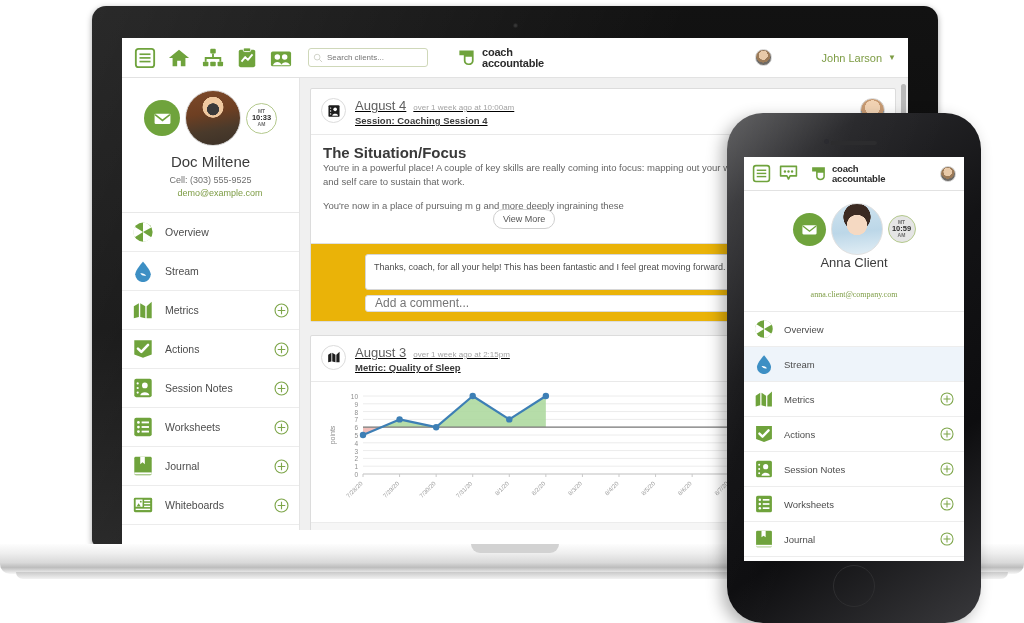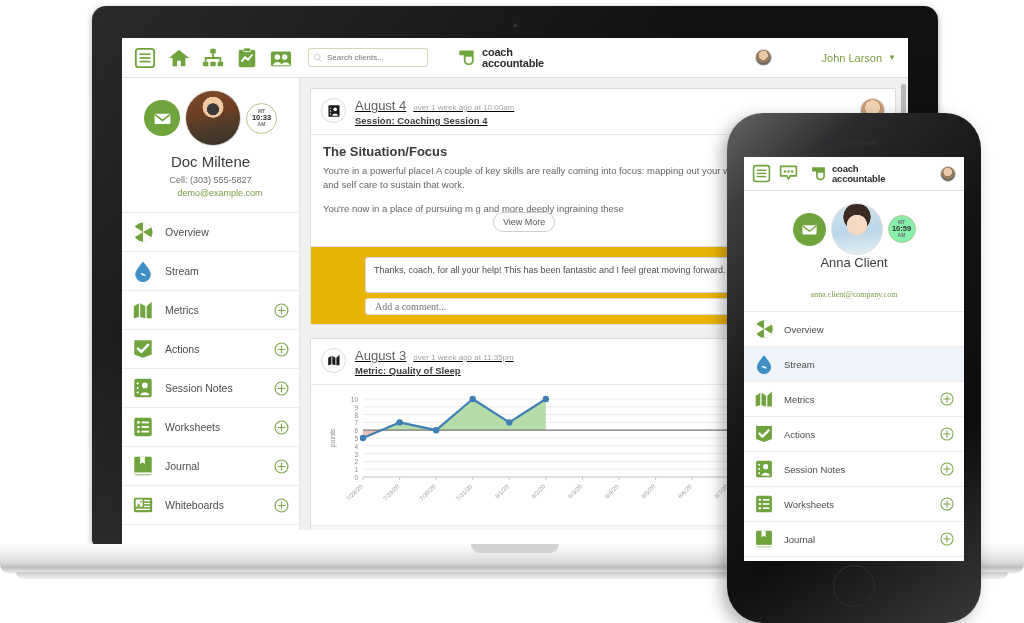--- a/index.html
+++ b/index.html
@@ -129,21 +129,21 @@
   .head-line1{ display:flex; align-items:baseline; gap:7px;}
   .head-date{ font-size:13px; color:#5e5e5e;}
   .head-ago{ font-size:8px; color:#a3a3a3;}
   .head-title{ font-size:9.5px; font-weight:bold; color:#3b3b3b; margin-top:2px;}
   .head-ava{
     width:25px;height:25px;border-radius:50%;
     background:radial-gradient(circle at 50% 38%,#f2d3b4 0 40%,#c79a72 41% 62%,#7d8a93 63% 100%);
     border:1px solid #d7d7d7;
   }
   .card-body{ padding:9px 12px 2px; }
-  .sec-title{ font-size:13px; font-weight:bold; color:#3a3a3a; margin-bottom:5px;}
+  .sec-title{ font-size:15px; font-weight:bold; color:#3a3a3a; }
   .sec-text{ font-size:9.5px; color:#656565; line-height:1.52;}
   .viewmore-wrap{ position:relative; height:24px; margin-top:4px;}
   .viewmore{
     position:absolute; left:170px; top:-8px;
     border:1px solid #cfcfcf; background:#fff; border-radius:10px;
     font-size:9px; color:#555; padding:4px 9px; font-family:"Liberation Sans", sans-serif;
   }
   .comments{ background:#eab308; border-top:1px solid #e0e0e0; padding:10px 12px 9px 54px; position:relative;}
   .bubble{
     background:#fff; border:1px solid #d6d6d6; border-radius:3px; padding:6px 8px 4px;
@@ -153,22 +153,22 @@
   .bubble-meta{ font-size:6px; color:#a8a8a8; text-align:right; margin-top:4px;}
   .bubble-ava{
     position:absolute; right:12px; top:14px; width:18px;height:18px;border-radius:50%;
     background:radial-gradient(circle at 50% 36%,#e5c3a2 0 34%,#8d5f3d 35% 60%,#4e4038 61% 100%);
     border:1px solid #ccc;
   }
   .addc{
     margin-top:5px; margin-right:26px; background:#fff; border:1px solid #dcdcdc;
     border-radius:3px; height:17px; display:flex; align-items:center; padding:0 7px;
   }
-  .addc input{ border:0;outline:0;background:transparent;font-size:10px;color:#a9a9a9;width:100%;
-    font-family:Liberation Serif, serif;}
+  .addc input{ border:0;outline:0;background:transparent;font-size:12px;color:#a9a9a9;width:100%;
+    font-family:Liberation Sans, sans-serif;}
 
   
   .chart-area{ padding:8px 10px 4px; }
   .chart-svg{ display:block; }
   .chart-foot{ height:22px; background:#f6f6f6; border-top:1px solid #ececec;}
 
   
   .vscroll{ position:absolute; right:2px; top:6px; width:5px; height:440px; background:#e6e6e6; border-radius:3px;}
   .vscroll i{ display:block; width:5px; height:150px; background:#b9b9b9; border-radius:3px;}
 
@@ -208,21 +208,21 @@
   .ph-photo{
     width:52px;height:52px;border-radius:50%;
     background:
       radial-gradient(circle at 50% 42%, #f5d9c2 0 26%, rgba(0,0,0,0) 27%),
       radial-gradient(circle at 50% 26%, #3b2a22 0 30%, rgba(0,0,0,0) 31%),
       linear-gradient(175deg,#cfe3ef 0%,#bcd7e8 55%,#e2eef5 100%);
     border:1px solid #e0e0e0;
   }
   .ph-env{ width:33px;height:33px;border-radius:50%;background:#6fa33c;
     display:flex;align-items:center;justify-content:center;}
-  .ph-tz{ width:28px;height:28px;border-radius:50%;border:1.5px solid #b4c98d;background:#86efac;
+  .ph-tz{ width:28px;height:28px;border-radius:50%;border:1.5px solid #b4c98d;background:#e5e5e5;
     display:flex;flex-direction:column;align-items:center;justify-content:center;line-height:1;}
   .ph-name{ font-size:13px; color:#3b3b3b; }
   .ph-mail{ font-size:8px; color:#7d9c44; margin-top:20px;font-family:Liberation Serif, serif;}
   .ph-nav-item{ display:flex; align-items:center; height:35px; padding:0 10px; gap:10px;
     border-bottom:1px solid #ededed; background:#fff;}
   .ph-nav-item.sel{ background:#eef4fa;}
   .ph-nav-icon{ width:20px;height:20px;flex:0 0 20px;}
   .ph-nav-label{ font-size:9.5px; color:#4c4c4c;}
   .ph-nav-plus{ margin-left:auto; width:14px;height:14px;}
 </style>
@@ -305,21 +305,21 @@
               </svg>
             </div>
             <div class="p-photo"></div>
             <div class="tz-badge">
               <span class="tz-zone">MT</span>
               <span class="tz-time">10:33</span>
               <span class="tz-mer">AM</span>
             </div>
           </div>
           <div class="p-name">Doc Miltene</div>
-          <div class="p-cell">Cell:  (303) 555-5827</div>
+          <div class="p-cell">Cell:  (303) 555-9525</div>
           <div class="p-mail">demo@example.com</div>
         </div>
 
         <div class="nav-item">
           <svg class="nav-icon" viewBox="0 0 24 24">
             <circle cx="12" cy="12" r="10.5" fill="#6fa33c"></circle>
             <path d="M12 12 L12 1.5 A10.5 10.5 0 0 1 21 7 Z" fill="#fff"></path>
             <path d="M12 12 L3 17.6 A10.5 10.5 0 0 1 3 6.4 Z" fill="#fff"></path>
             <path d="M12 12 L21 17.6 A10.5 10.5 0 0 1 12 22.5 Z" fill="#fff"></path>
           </svg>
@@ -473,21 +473,21 @@
               <div class="head-badge">
                 <svg viewBox="0 0 24 24" width="14" height="14">
                   <path d="M2 8 L7.5 4.5 V19.5 L2 21 Z" fill="#1d1d1d"></path>
                   <path d="M9 4.5 L14.5 8 V21 L9 19.5 Z" fill="#1d1d1d"></path>
                   <path d="M16 8 L21.5 3 V21 L16 21 Z" fill="#1d1d1d"></path>
                 </svg>
               </div>
               <div class="head-main">
                 <div class="head-line1">
                   <span class="head-date">August 3</span>
-                  <span class="head-ago">over 1 week ago at 11:35pm</span>
+                  <span class="head-ago">over 1 week ago at 2:15pm</span>
                 </div>
                 <div class="head-title">Metric: Quality of Sleep</div>
               </div>
             </div>
             <div class="chart-area">
               <svg class="chart-svg" id="chart" width="560" height="128" viewBox="0 0 560 128">
                   <line x1="42" y1="84" x2="554" y2="84" stroke="#ececec" stroke-width="1"></line>
                   <text x="37" y="87" text-anchor="end" font-size="6.5" fill="#8d8d8d" font-family="&quot;Liberation Sans&quot;, sans-serif">0</text>
                   <line x1="42" y1="76.2" x2="554" y2="76.2" stroke="#ececec" stroke-width="1"></line>
                   <text x="37" y="79.2" text-anchor="end" font-size="6.5" fill="#8d8d8d" font-family="&quot;Liberation Sans&quot;, sans-serif">1</text>

